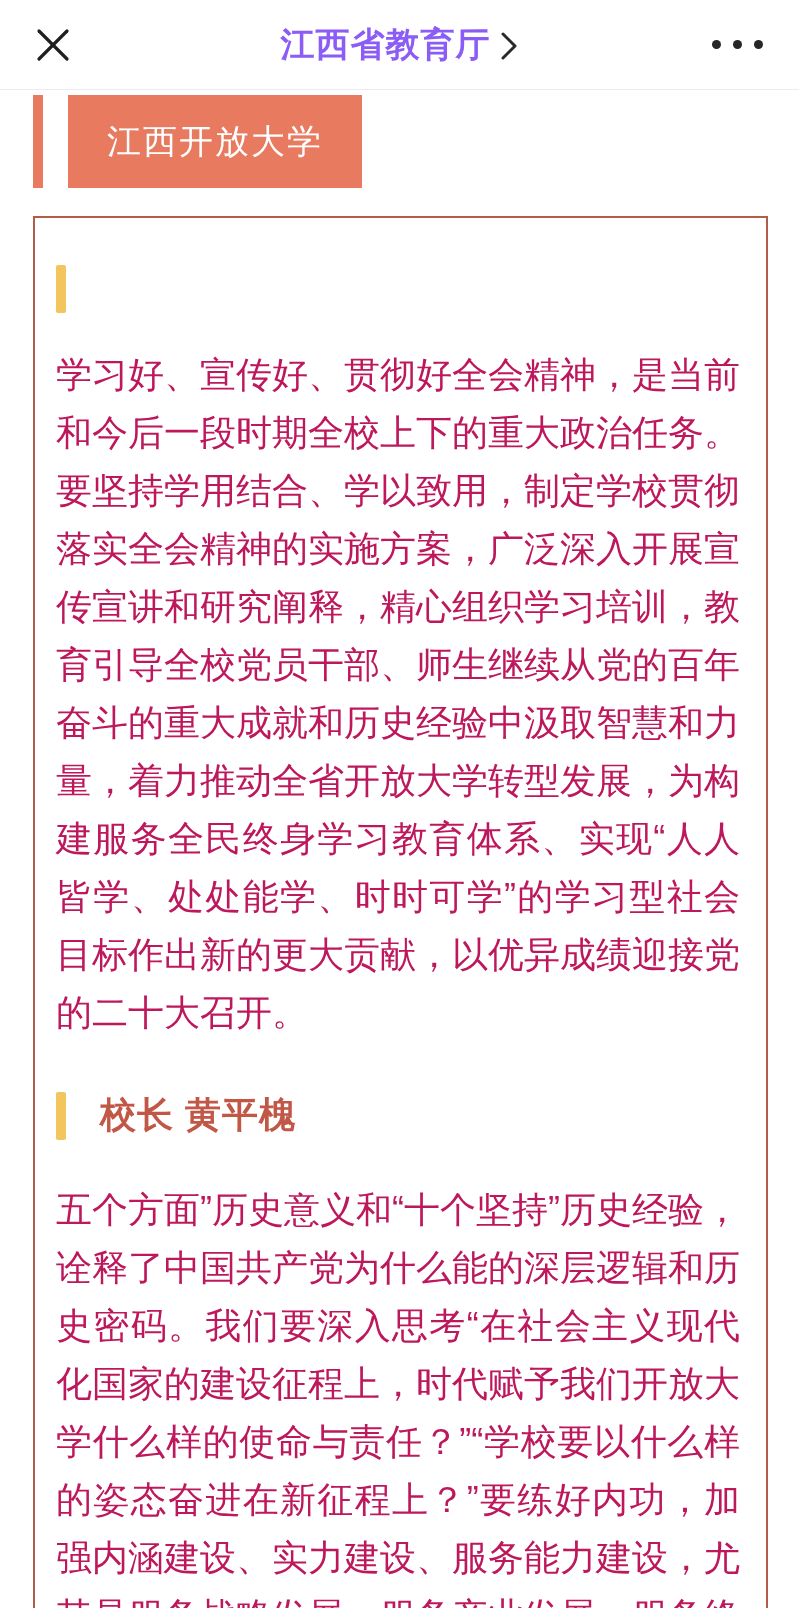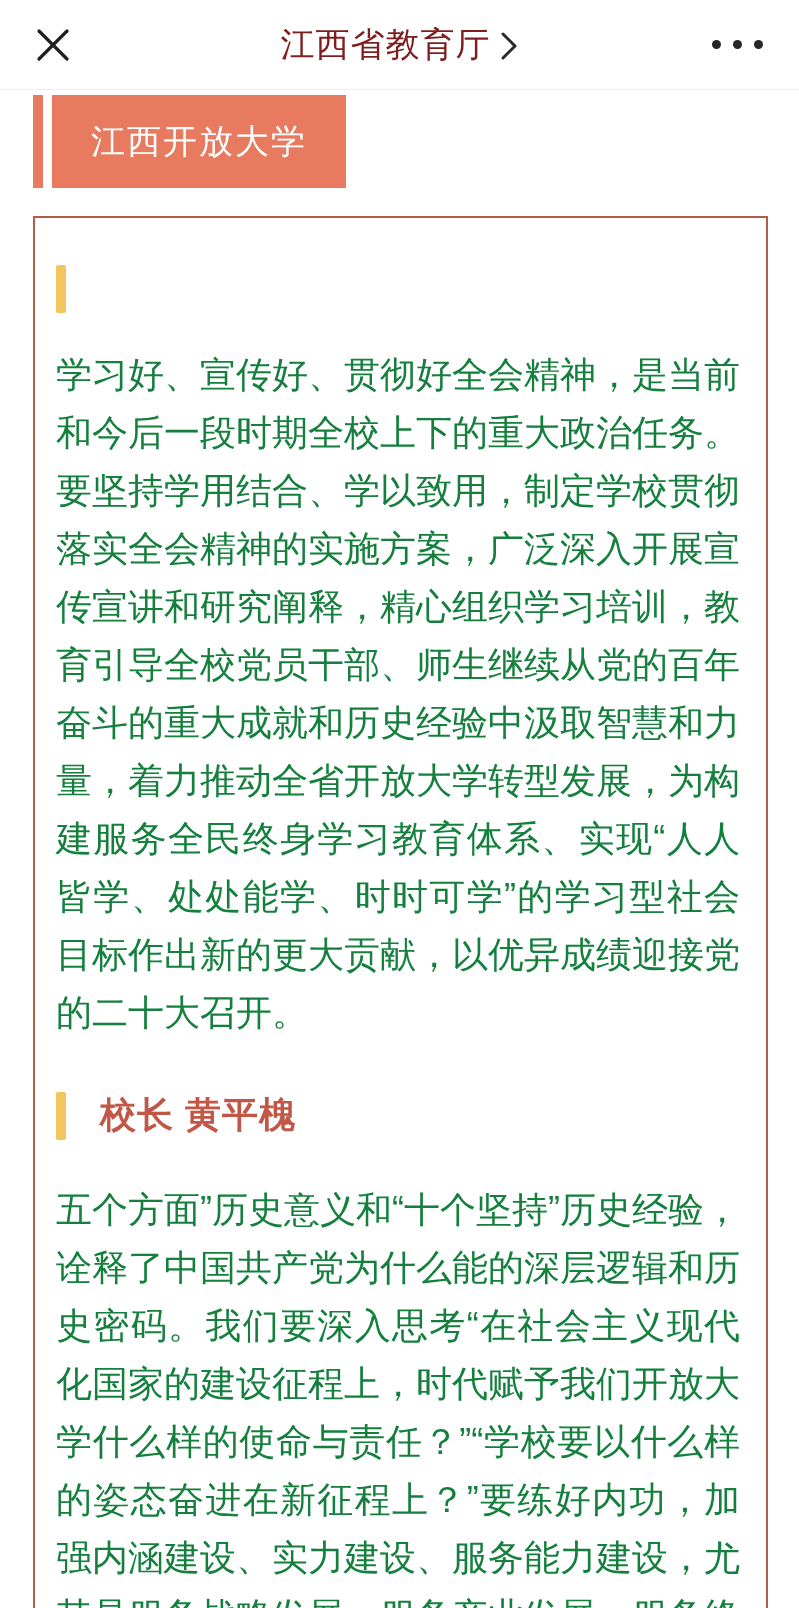--- a/index.html
+++ b/index.html
@@ -38,22 +38,22 @@
     left: 0; right: 0; top: 0;
     height: 89px;
     display: flex;
     align-items: center;
     justify-content: center;
     gap: 8px;
     pointer-events: none;
   }
   .nav-title {
     font-size: 34px;
-    font-weight: 400;
-    color: #7f1d1d;
+    font-weight: 700;
+    color: #8b5cf6;
     letter-spacing: 1px;
     pointer-events: auto;
     cursor: pointer;
   }
   .chev {
     margin-top: 2px;
     pointer-events: auto;
   }
   .more-btn {
     position: absolute;
@@ -68,20 +68,21 @@
     border: none;
     padding: 0 2px;
   }
   .dot { width: 9px; height: 9px; border-radius: 50%; background: #262626; }
 
   
   .banner-row {
     margin-top: 5px;
     display: flex;
     align-items: center;
+    gap: 16px;
   }
   .accent-bar {
     width: 10px;
     height: 93px;
     margin-left: 33px;
     background: #E77A5F;
   }
   .banner {
     margin-left: 9px;
     width: 294px;
@@ -124,21 +125,21 @@
     font-size: 36px;
     font-weight: 700;
     color: #C15746;
     letter-spacing: 1px;
   }
 
   .para {
     margin: 33px 0 0 0;
     font-size: 36px;
     line-height: 58px;
-    color: #15803d;
+    color: #be185d;
     text-align: justify;
     letter-spacing: 0;
   }
   .para.second { margin-top: 41px; }
 </style>
 </head>
 <body>
 
 <div>
 

